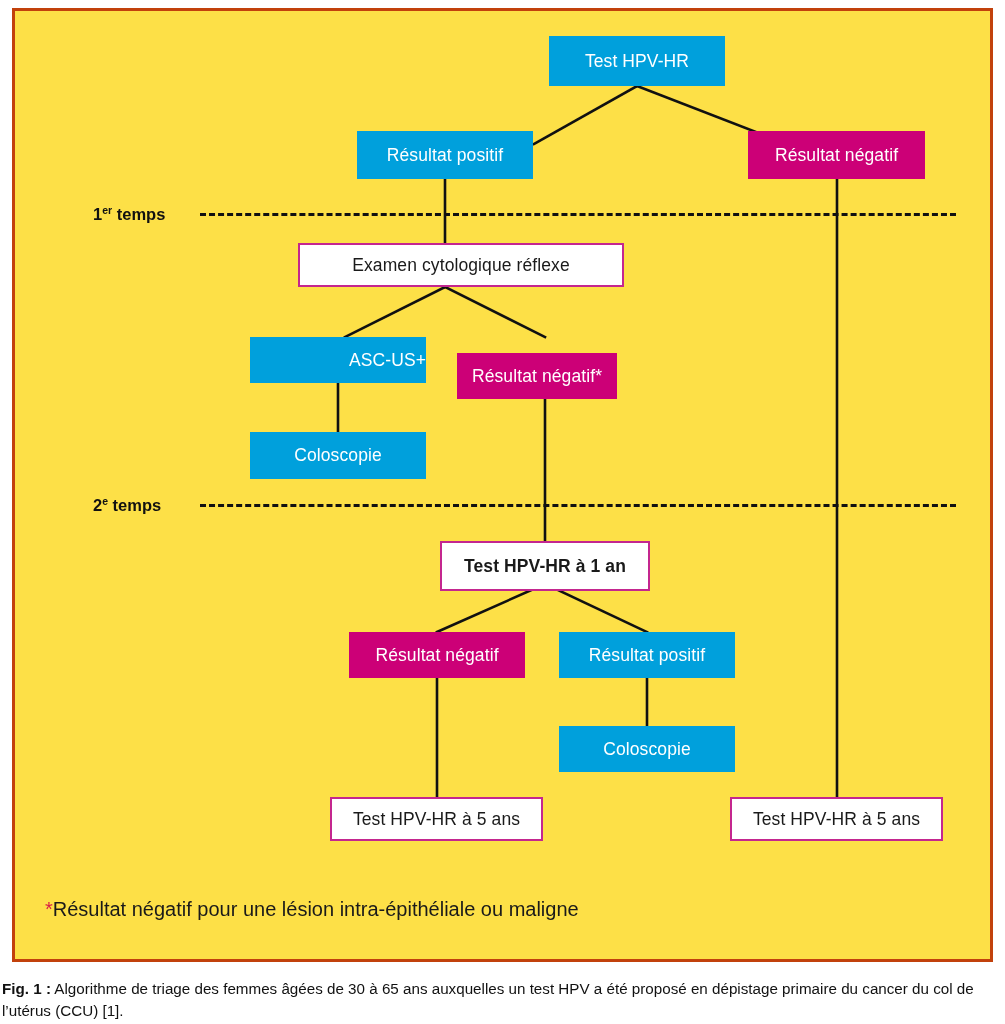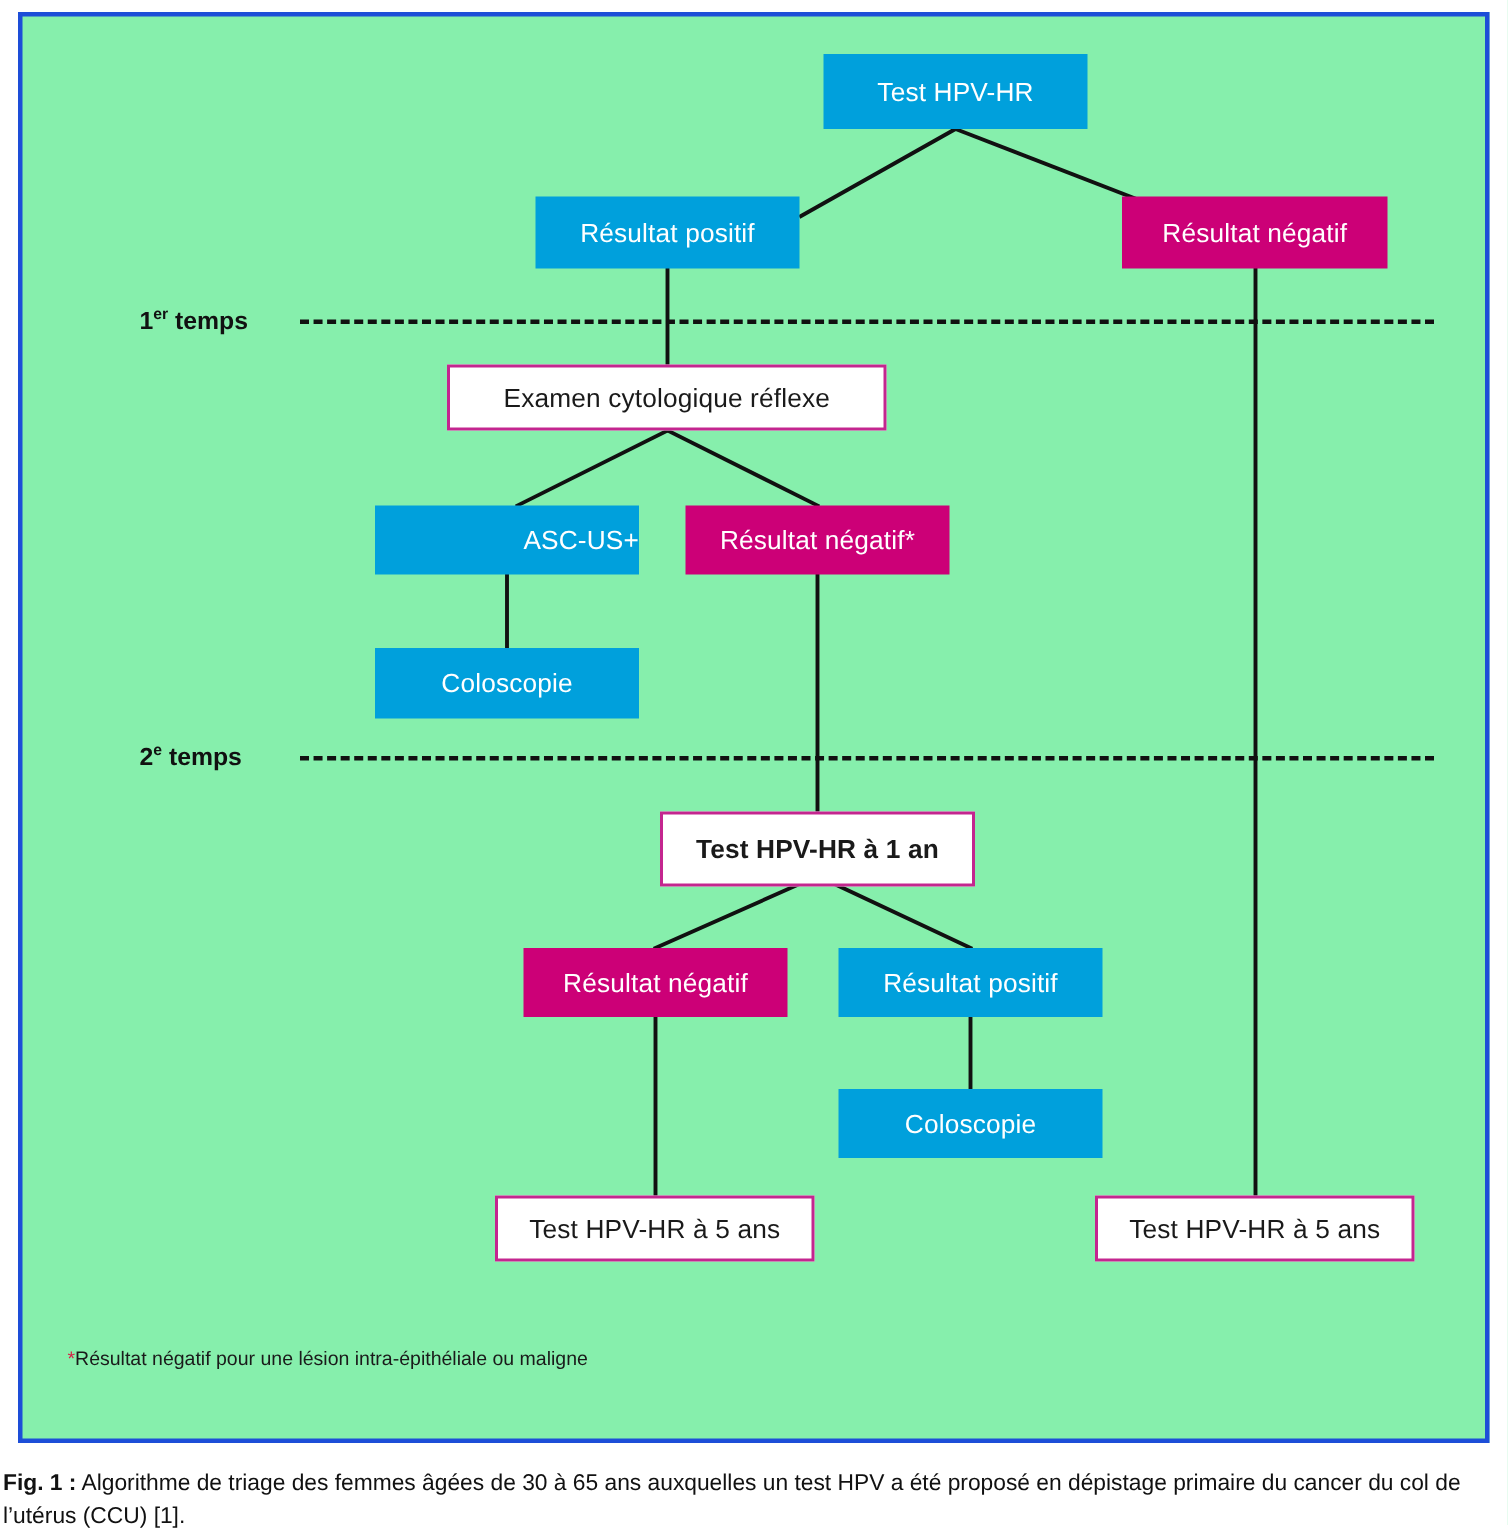--- a/index.html
+++ b/index.html
@@ -16,22 +16,22 @@
     overflow: hidden;
   }
 
   
   #figure-frame {
     position: absolute;
     left: 12px;
     top: 8px;
     width: 981px;
     height: 954px;
-    border: 3px solid #1d4ed8;
-    background: #86efac;
+    border: 3px solid #c2410c;
+    background: #fde047;
   }
 
   
   #canvas {
     position: absolute;
     left: 0; top: 0;
     width: 100%; height: 100%;
   }
   #wires {
     position: absolute;
@@ -86,21 +86,21 @@
     height: 0;
     border-top: 3px dashed #111111;
     z-index: 2;
   }
 
   
   #footnote {
     position: absolute;
     left: 30px;
     top: 887px;
-    font-size: 13px;
+    font-size: 20px;
     color: #1a1a1a;
     white-space: nowrap;
     z-index: 3;
   }
   #footnote .star { color: #d81f46; }
 
   
   #caption {
     position: absolute;
     left: 2px;
@@ -157,29 +157,29 @@
 
       <div class="node magenta" style="left:733px; top:120px; width:177px; height:48px;">
         <span>Résultat négatif</span>
       </div>
 
       <div class="phase-label" style="left:78px; top:194px;">
         <span>1</span><sup>er</sup><span> temps</span>
       </div>
       <div class="dashed-rule" style="left:185px; top:202px; width:756px;"></div>
 
-      <div class="node outline" style="left:283px; top:232px; width:293px; height:44px;">
+      <div class="node outline" style="left:283px; top:232px; width:326px; height:44px;">
         <span>Examen cytologique réflexe</span>
       </div>
 
       <div class="node blue" style="left:235px; top:326px; width:176px; height:46px;justify-content:flex-end;">
         <span>ASC-US+</span>
       </div>
 
-      <div class="node magenta" style="left:442px; top:326px; width:176px; height:46px;">
+      <div class="node magenta" style="left:442px; top:342px; width:160px; height:46px;">
         <span>Résultat négatif*</span>
       </div>
 
       <div class="node blue" style="left:235px; top:421px; width:176px; height:47px;">
         <span>Coloscopie</span>
       </div>
 
       <div class="phase-label" style="left:78px; top:485px;">
         <span>2</span><sup>e</sup><span> temps</span>
       </div>

